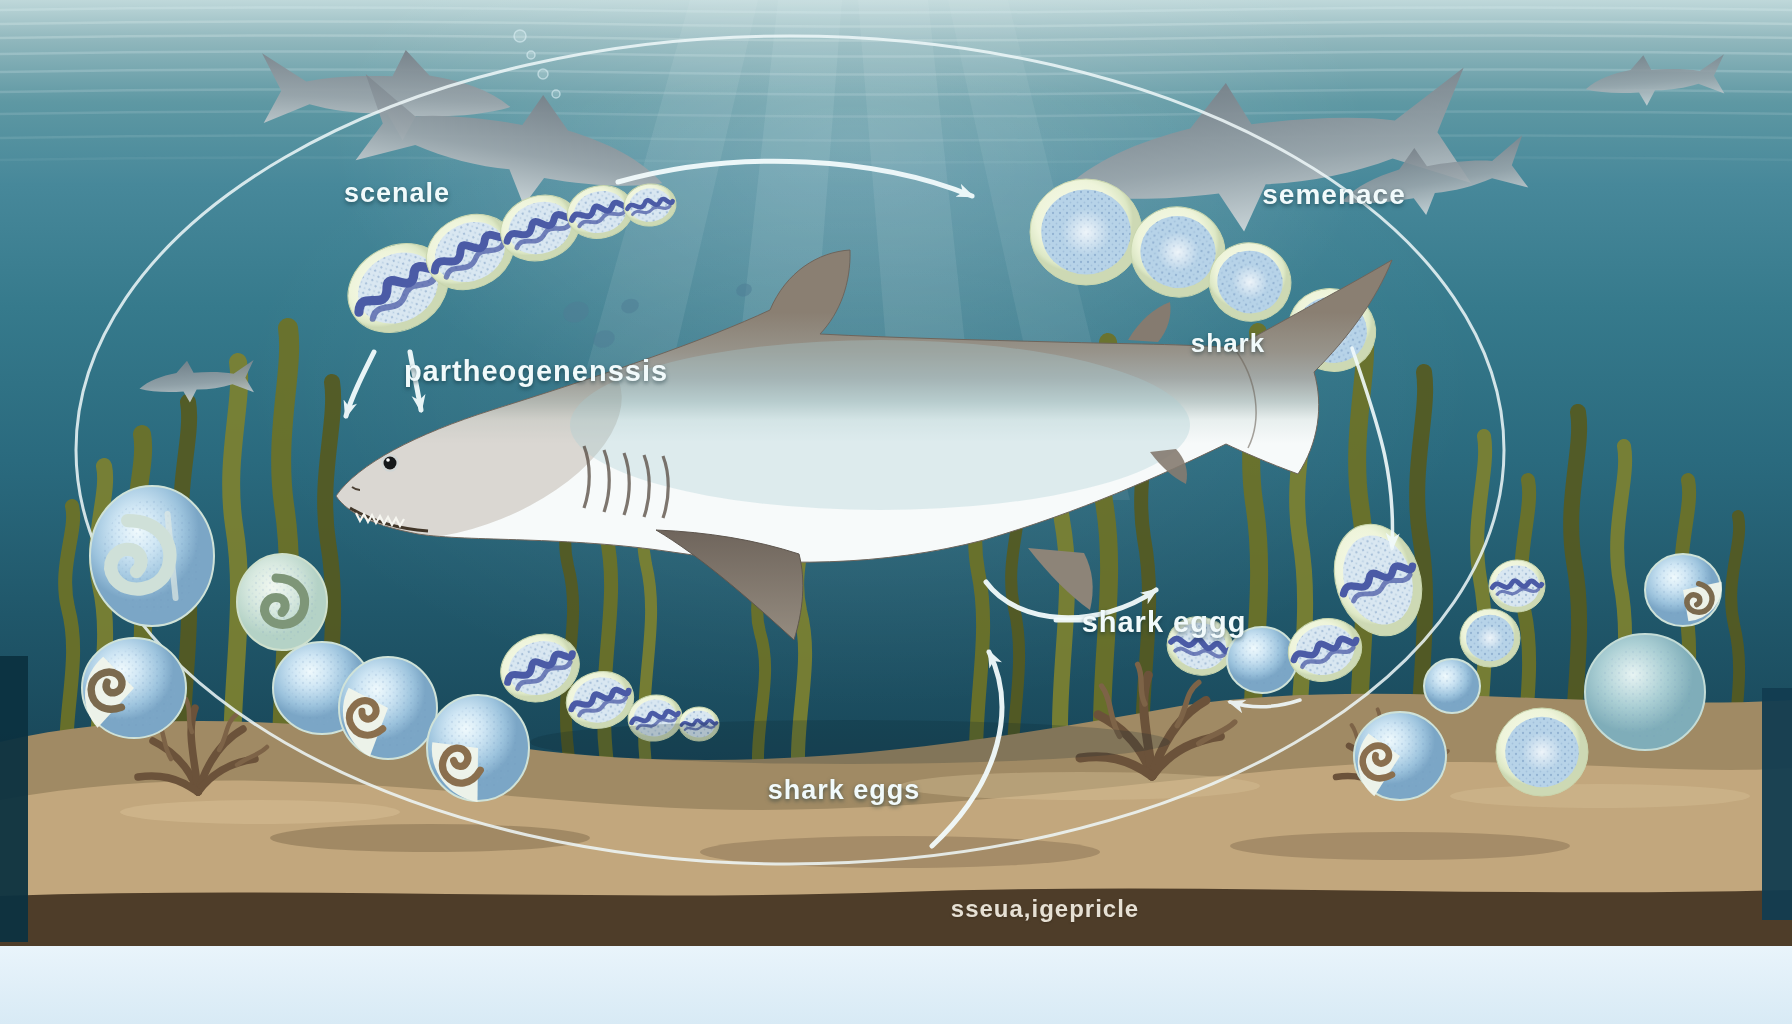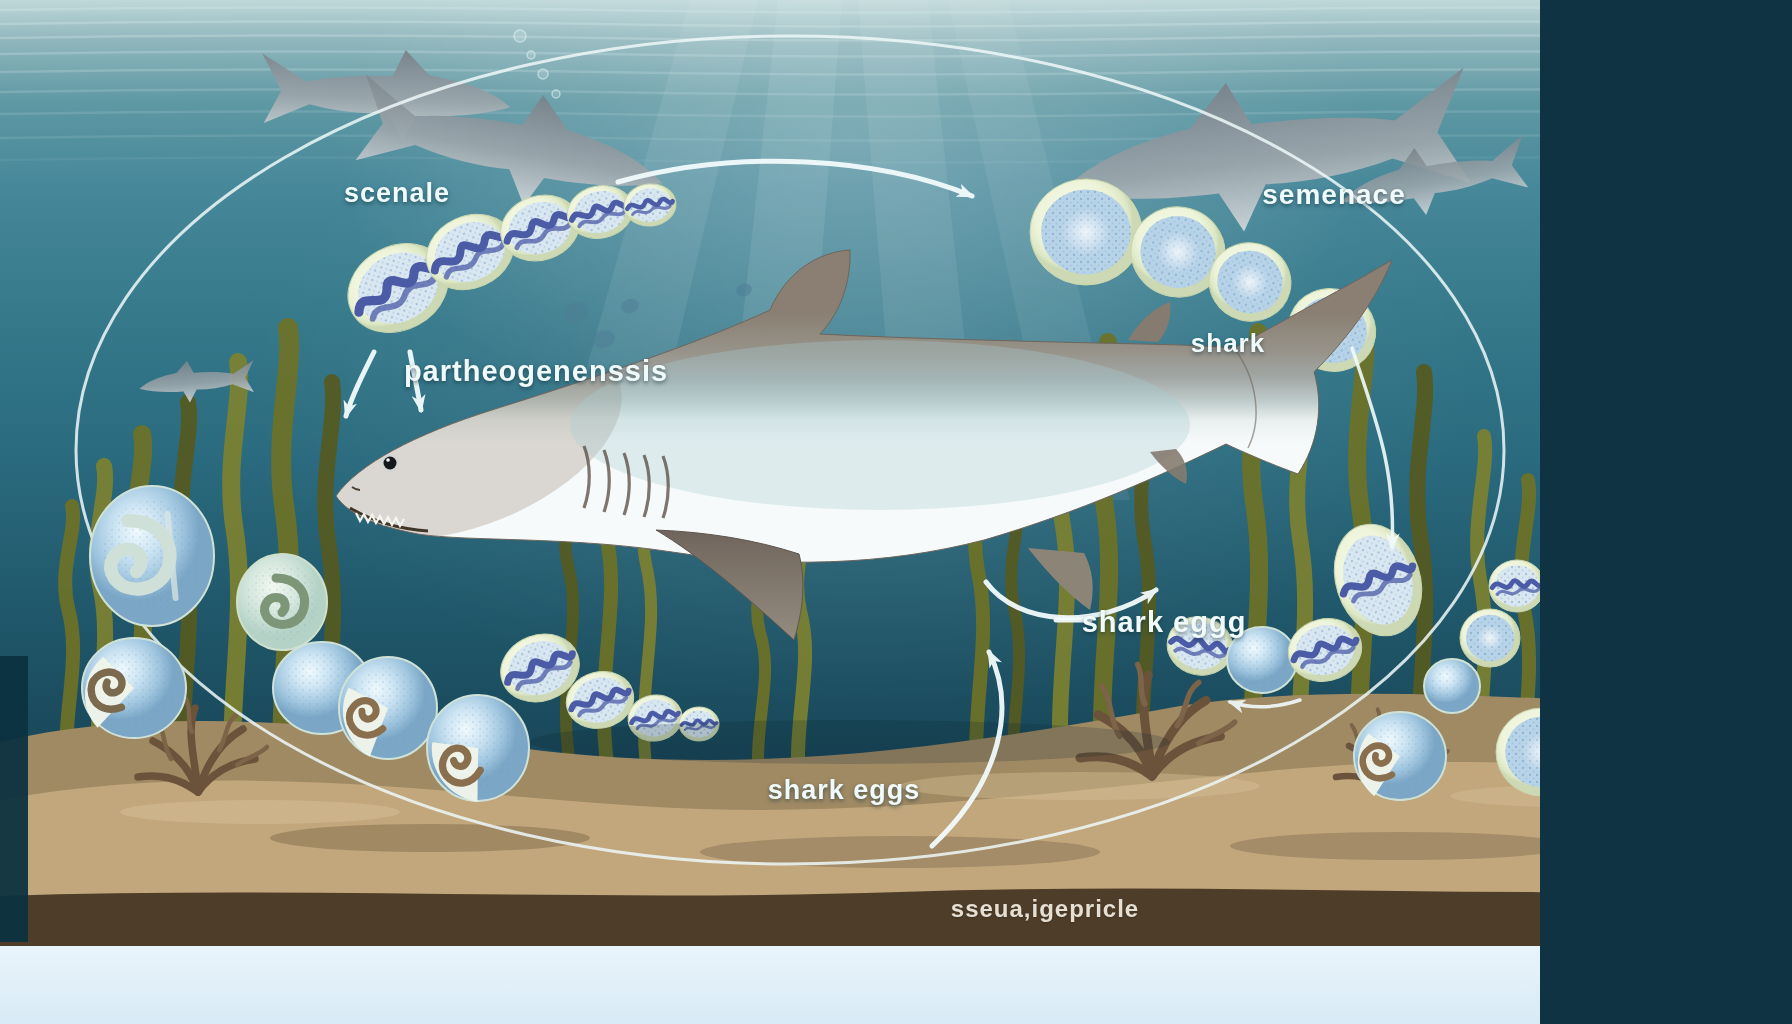--- a/index.html
+++ b/index.html
@@ -1,16 +1,16 @@
 <!DOCTYPE html>
 <html><head>
 <meta charset="utf-8">
 <style>
   html,body{margin:0;padding:0;background:#0f3343;}
-  .stage{position:relative;width:1540px;height:1024px;overflow:hidden;}
+  .stage{position:relative;width:1792px;height:1024px;overflow:hidden;}
   svg{position:absolute;inset:0;display:block;}
   text{font-family:"Liberation Sans","DejaVu Sans",sans-serif;}
   .lbl{fill:#f1fafb;font-weight:600;letter-spacing:1px;
        filter:drop-shadow(0 2px 2px rgba(8,40,50,.55));}
   .lbl-sand{fill:#e6e0d4;font-weight:600;letter-spacing:1px;
        filter:drop-shadow(0 1px 1px rgba(55,42,24,.65));}
   .arrow{stroke:#f2fbfc;stroke-width:5;fill:none;stroke-linecap:round;opacity:.95;}
   .arrow-thin{stroke:#f2fbfc;stroke-width:3.5;fill:none;stroke-linecap:round;opacity:.9;}
 </style>
 </head>

